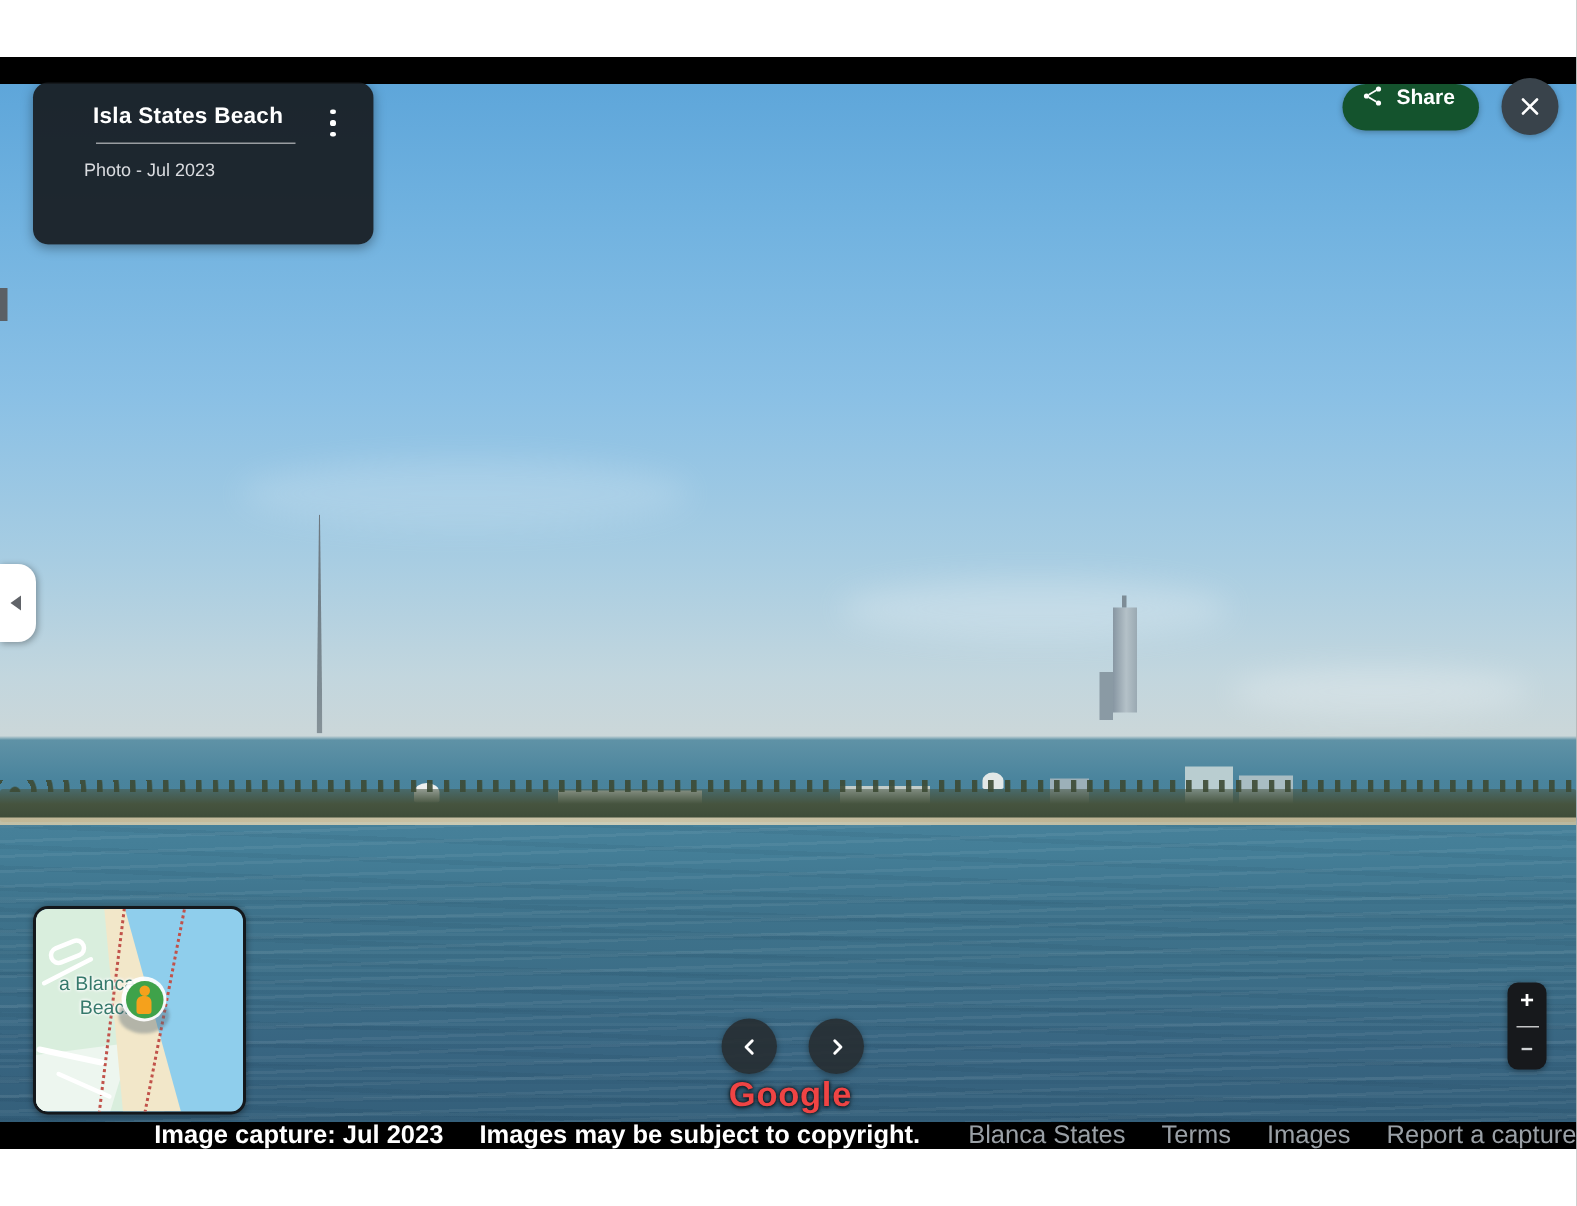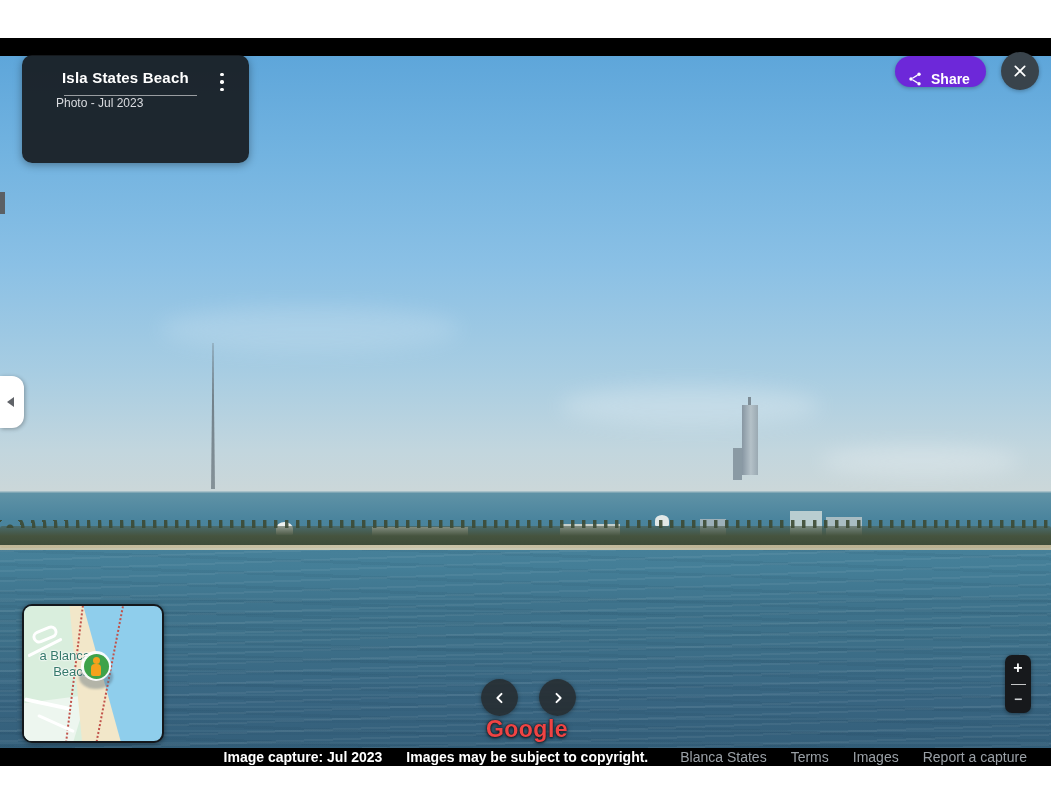--- a/index.html
+++ b/index.html
@@ -55,28 +55,28 @@
   
   .info-card { position:absolute; left:22px; top:55px; width:227px; height:108px;
     background:rgba(23,27,32,.92); border-radius:10px; color:#fff; padding:14px 14px 12px 34px;
     box-shadow:0 2px 8px rgba(0,0,0,.35); }
   .info-title { font-size:15px; font-weight:700; letter-spacing:.2px; margin-left:6px; }
   .author-row { display:flex; align-items:center; margin-top:7px; margin-left:6px; }
   .avatar { width:21px; height:21px; border-radius:50%; flex:0 0 auto;
     background:radial-gradient(circle at 50% 45%, #20343a 0 22%, #5d8f96 23% 45%, #c9cdcd 46% 72%, #8f9699 73% 100%); }
   .author-name { font-size:13px; color:#e8eaed; margin-left:9px; }
   .card-divider { margin:9px 0 0 8px; width:133px; border-top:1px solid rgba(255,255,255,.55); }
-  .card-caption { font-size:12px; color:#dadce0; }
+  .card-caption { margin-top:10px; font-size:12px; color:#dadce0; }
   .kebab { position:absolute; left:189px; top:14px; width:22px; height:26px; display:flex;
     flex-direction:column; align-items:center; justify-content:center; gap:4px; cursor:pointer; }
   .kebab i { width:3.5px; height:3.5px; border-radius:50%; background:#fff; }
 
   
   .share-btn { position:absolute; left:895px; top:56px; height:31px; padding:0 16px 0 12px;
-    background:#6d28d9; border-radius:16px; display:flex; align-items:flex-end; gap:8px;
+    background:#14532d; border-radius:16px; display:flex; align-items:flex-start; gap:8px;
     color:#fff; font-size:14px; font-weight:700; cursor:pointer; box-shadow:0 1px 4px rgba(0,0,0,.3); }
   .close-btn { position:absolute; left:1001px; top:52px; width:38px; height:38px; border-radius:50%;
     background:#39434b; display:flex; align-items:center; justify-content:center; cursor:pointer;
     box-shadow:0 1px 4px rgba(0,0,0,.3); }
 
   
   .nav-btn { position:absolute; width:37px; height:37px; border-radius:50%;
     background:rgba(38,43,47,.88); display:flex; align-items:center; justify-content:center;
     cursor:pointer; box-shadow:0 1px 4px rgba(0,0,0,.35); }
   .nav-prev { left:481px; top:679px; }
@@ -121,22 +121,22 @@
   .peg-ring { position:absolute; left:2px; top:0; width:30px; height:30px; border-radius:50%;
     background:rgba(255,255,255,.92); }
   .peg-circle { position:absolute; left:4.5px; top:2.5px; width:25px; height:25px; border-radius:50%;
     background:#3fa24a; }
   .peg-head { position:absolute; left:13.5px; top:6px; width:7px; height:7px; border-radius:50%; background:#f5a11c; }
   .peg-body { position:absolute; left:12px; top:13px; width:10px; height:12px;
     border-radius:4px 4px 2px 2px; background:#f5a11c; }
 
   
   .footer-bar { position:absolute; left:0; bottom:0; width:1051px; height:18px; background:#000;
-    display:flex; align-items:center; justify-content:flex-end; padding-right:24px; gap:24px;
-    font-size:14px; white-space:nowrap; }
+    display:flex; align-items:center; justify-content:flex-end; padding-right:0; gap:24px;
+    font-size:17px; white-space:nowrap; }
   .f-strong { color:#fff; font-weight:700; }
   .f-muted { color:#9aa0a6; cursor:pointer; }
   .f-muted.first { margin-left:8px; }
 
   
   .panel-toggle { position:absolute; left:0; top:376px; width:24px; height:52px; background:#fff;
     border-radius:0 12px 12px 0; box-shadow:1px 1px 4px rgba(0,0,0,.3);
     display:flex; align-items:center; justify-content:center; cursor:pointer; }
   .panel-toggle i { width:0; height:0; border-top:5px solid transparent; border-bottom:5px solid transparent;
     border-right:7px solid #606368; margin-right:4px; }

